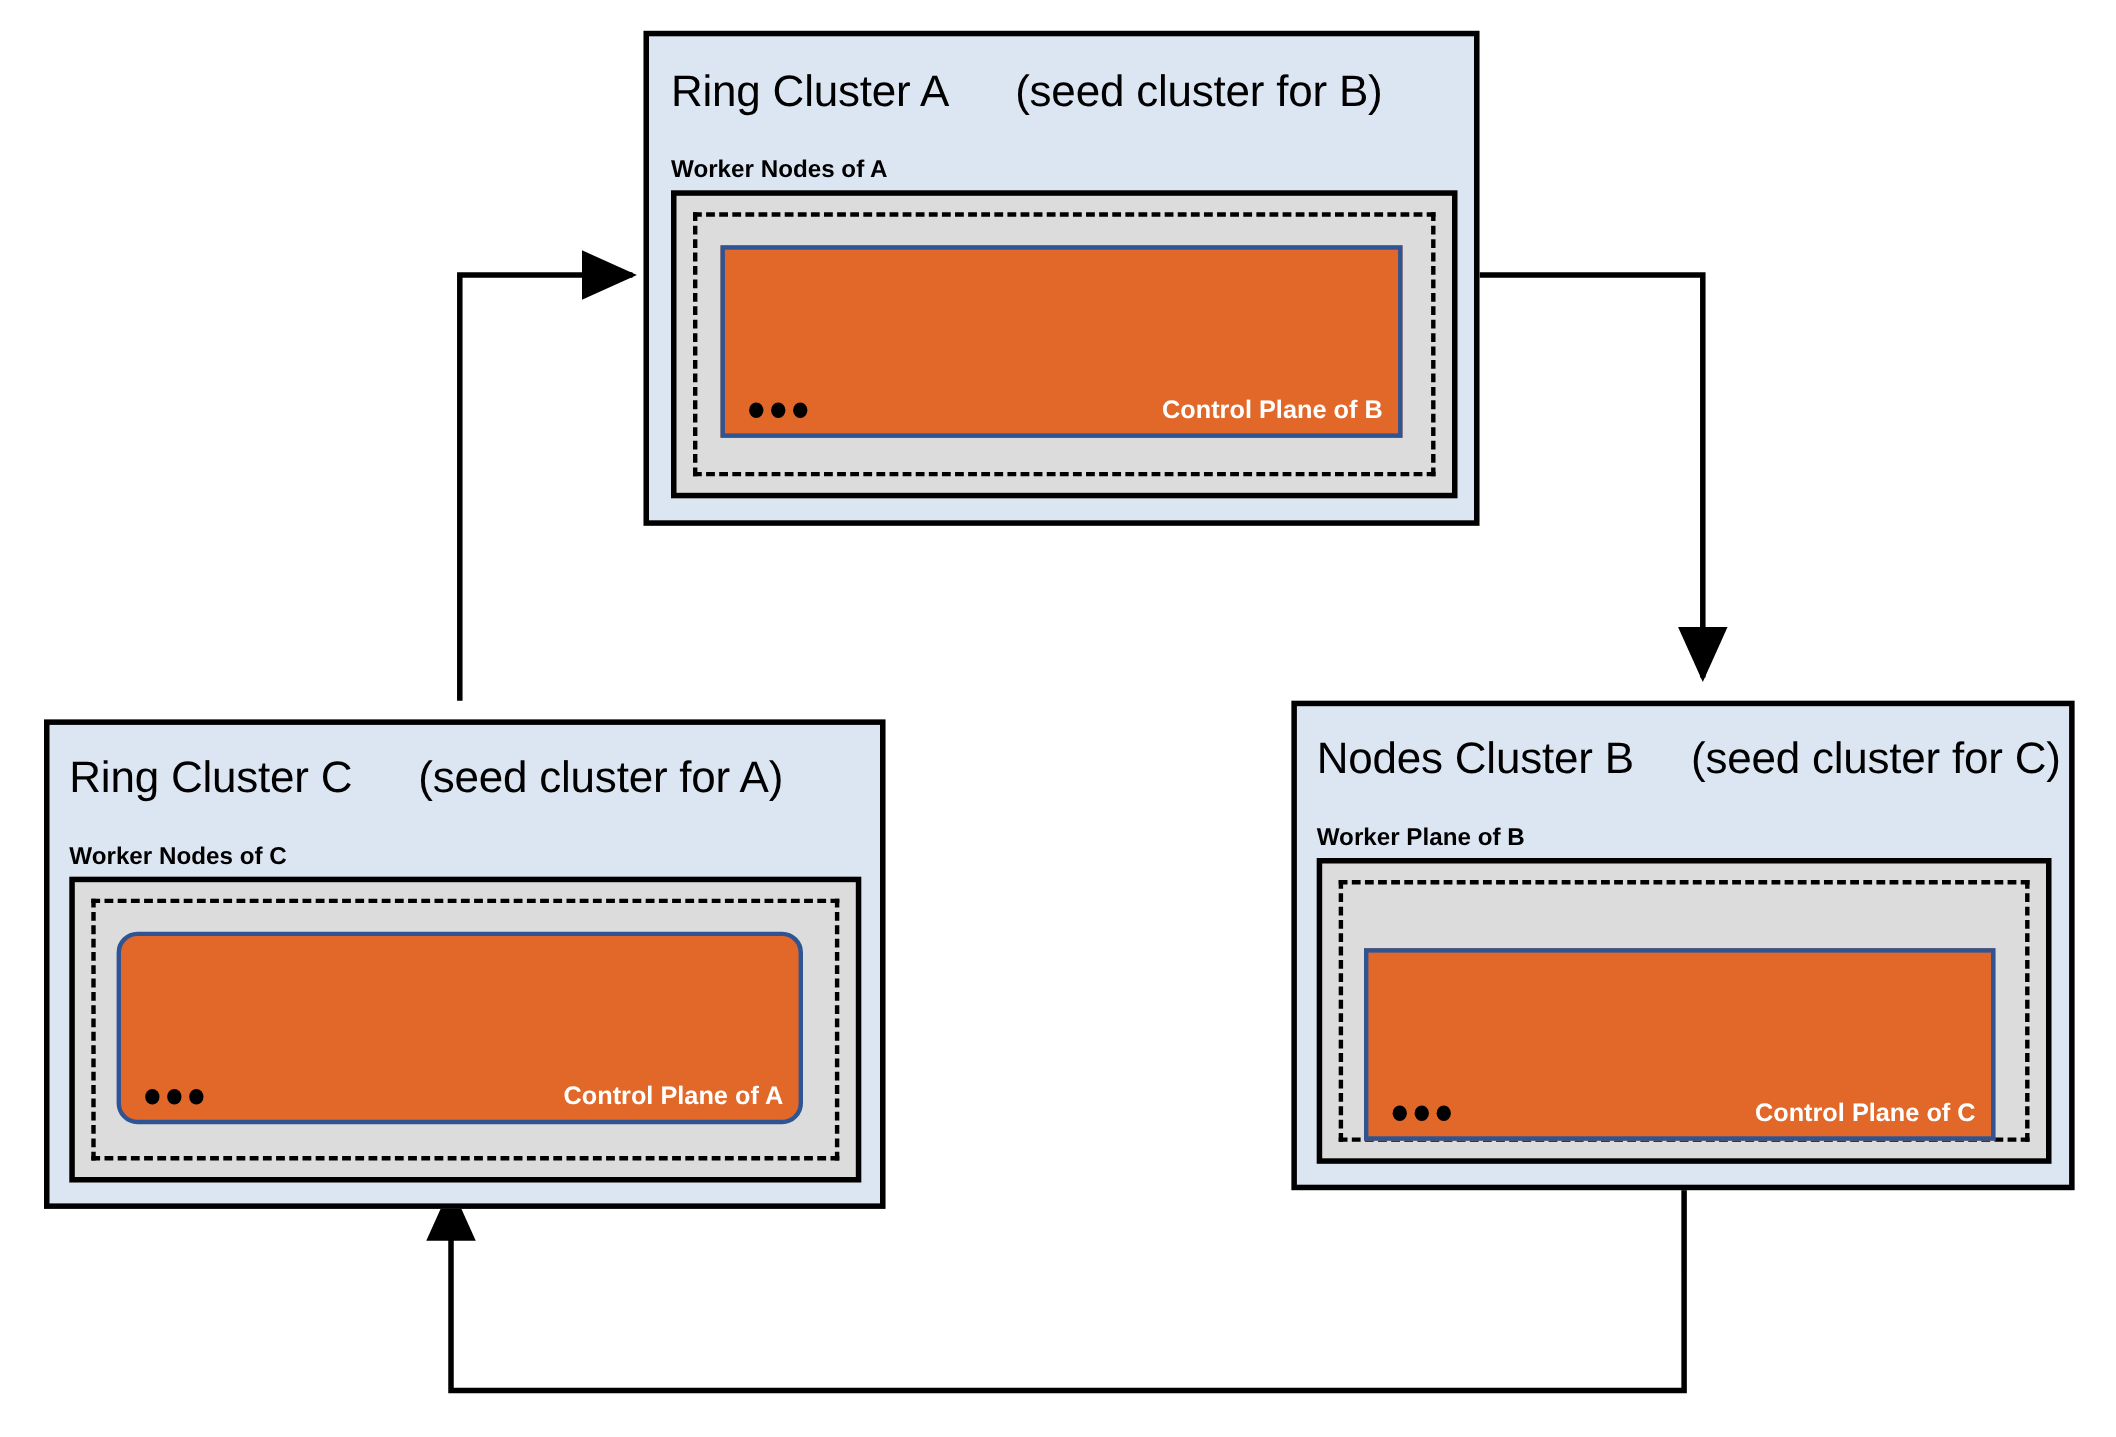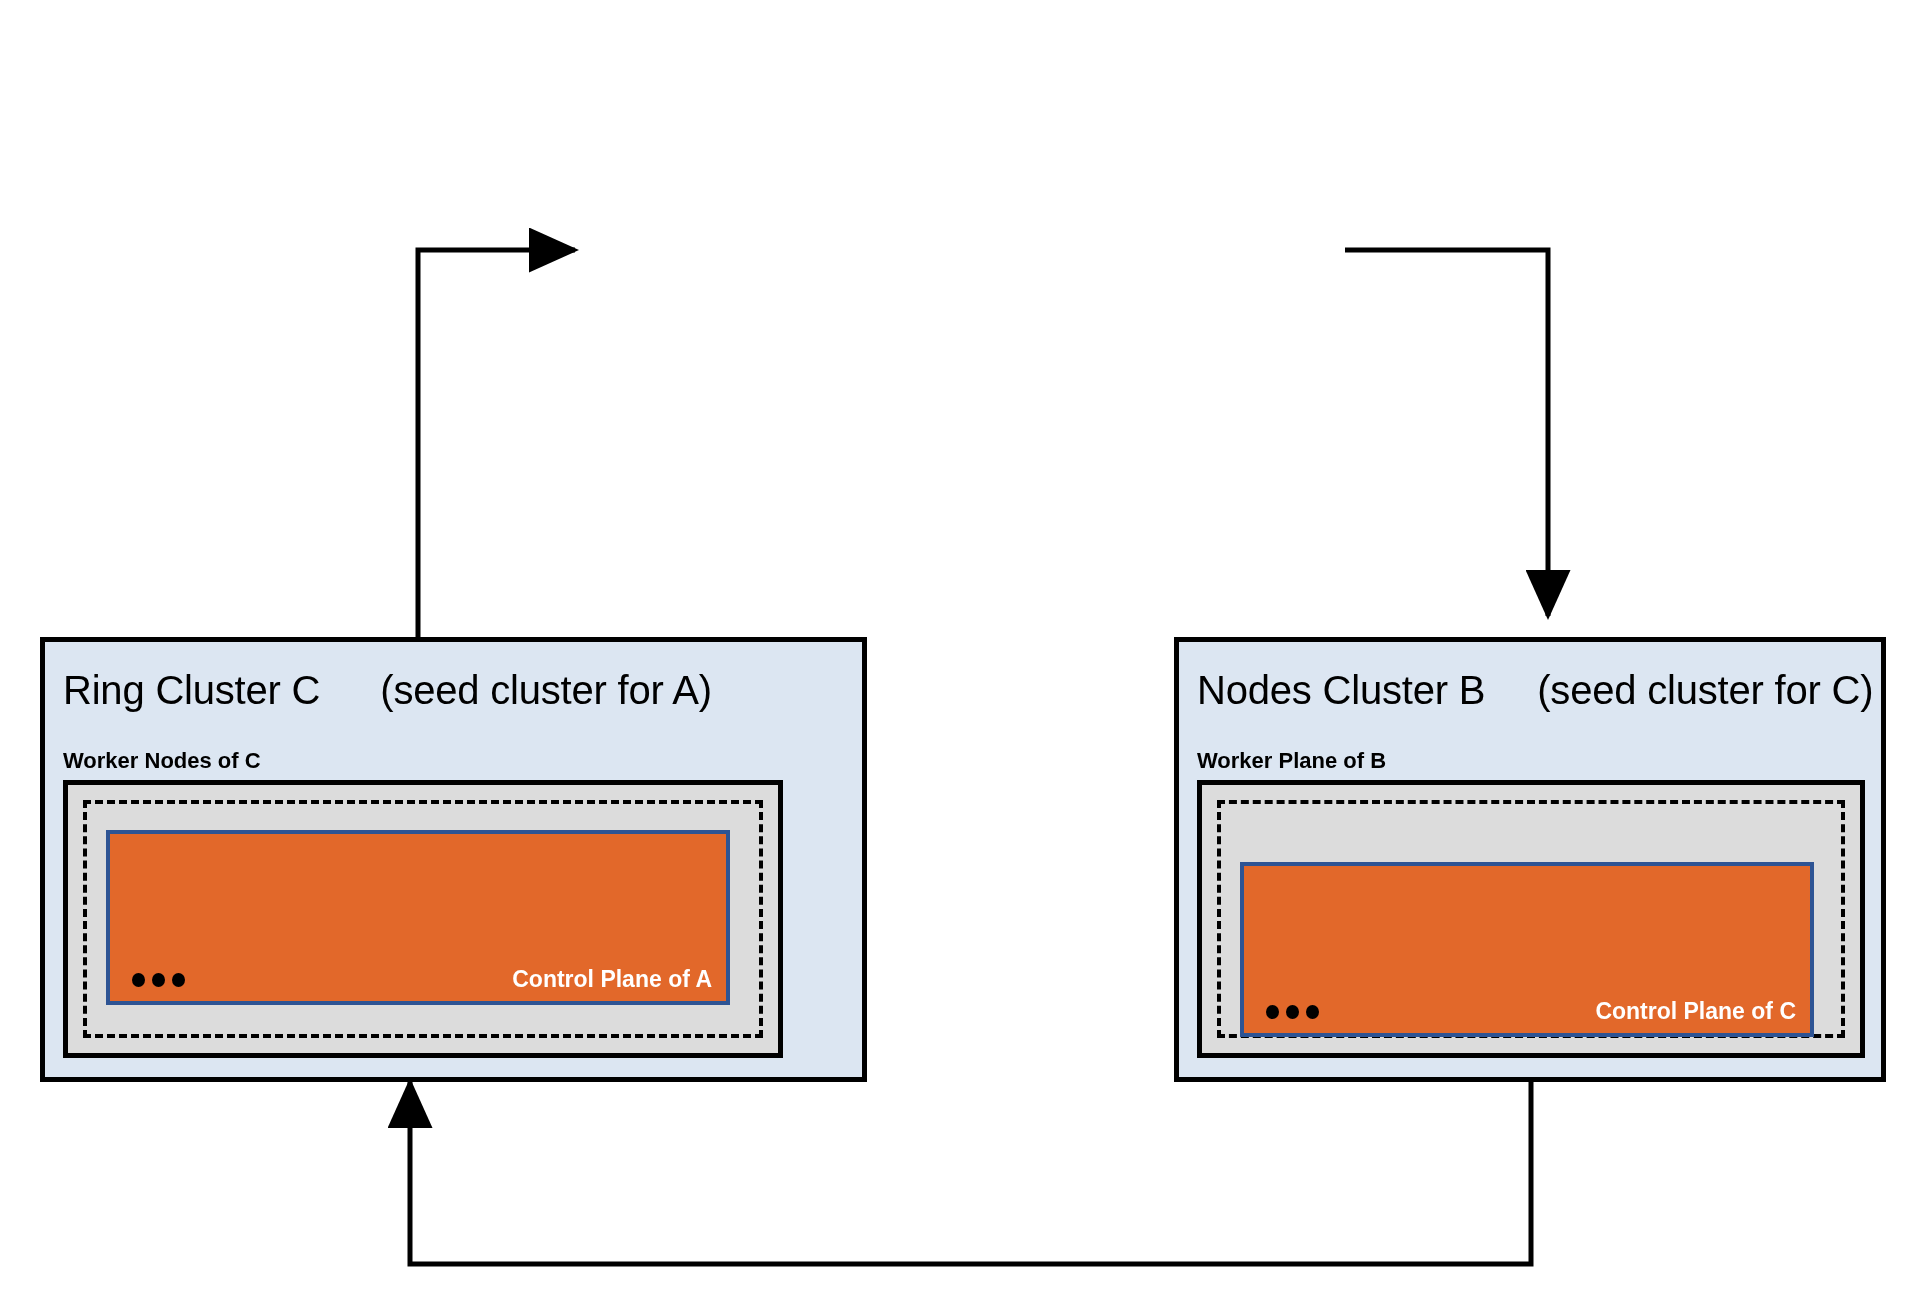--- a/index.html
+++ b/index.html
@@ -118,32 +118,52 @@
       </marker>
     </defs>
 
     <path d="M 418 637 L 418 250 L 575 250" fill="none" stroke="#000000" stroke-width="5" marker-end="url(#ah)"></path>
 
     <path d="M 1345 250 L 1548 250 L 1548 616" fill="none" stroke="#000000" stroke-width="5" marker-end="url(#ah)"></path>
 
     <path d="M 1531 1078 L 1531 1264 L 410 1264 L 410 1082" fill="none" stroke="#000000" stroke-width="5" marker-end="url(#ah)"></path>
   </svg>
 
+  <div class="cluster" style="left:585px; top:28px; width:760px; height:450px;">
 
-  <div class="cluster" style="left:40px; top:637px; width:827px; height:445px;">
+    <div class="cluster-title" style="left:20px; top:30px;"><span>Ring Cluster A</span><span style="display:inline-block;width:60px;"></span><span>(seed cluster for B)</span></div>
+
+    <div class="worker-label" style="left:20px; top:110px;">Worker Nodes of A</div>
+
+    <div class="worker-group" style="left:20px; top:140px; width:715px; height:280px;">
+
+      <div class="dashed-frame" style="left:15px; top:15px; right:15px; bottom:15px;"></div>
+
+      <div class="control-plane" style="left:40px; top:45px; width:620px; height:175px;">
+        <div class="ellipsis">
+          <i></i>
+            <i></i>
+            <i></i>
+        </div>
+        <div class="cp-label">Control Plane of B</div>
+      </div>
+    </div>
+  </div>
+
+  <div class="cluster" style="left:40px; top:654px; width:765px; height:445px;">
 
     <div class="cluster-title" style="left:18px; top:28px;"><span>Ring Cluster C</span><span style="display:inline-block;width:60px;"></span><span>(seed cluster for A)</span></div>
 
     <div class="worker-label" style="left:18px; top:108px;text-align:right;">Worker Nodes of C</div>
 
     <div class="worker-group" style="left:18px; top:138px; width:720px; height:278px;">
 
       <div class="dashed-frame" style="left:15px; top:15px; right:15px; bottom:15px;"></div>
 
-      <div class="control-plane" style="left:38px; top:45px; width:624px; height:175px;">
+      <div class="control-plane" style="left:38px; top:45px; width:624px; height:175px;border-radius:19px;">
         <div class="ellipsis">
           <i></i>
             <i></i>
             <i></i>
         </div>
         <div class="cp-label">Control Plane of A</div>
       </div>
     </div>
   </div>
 

